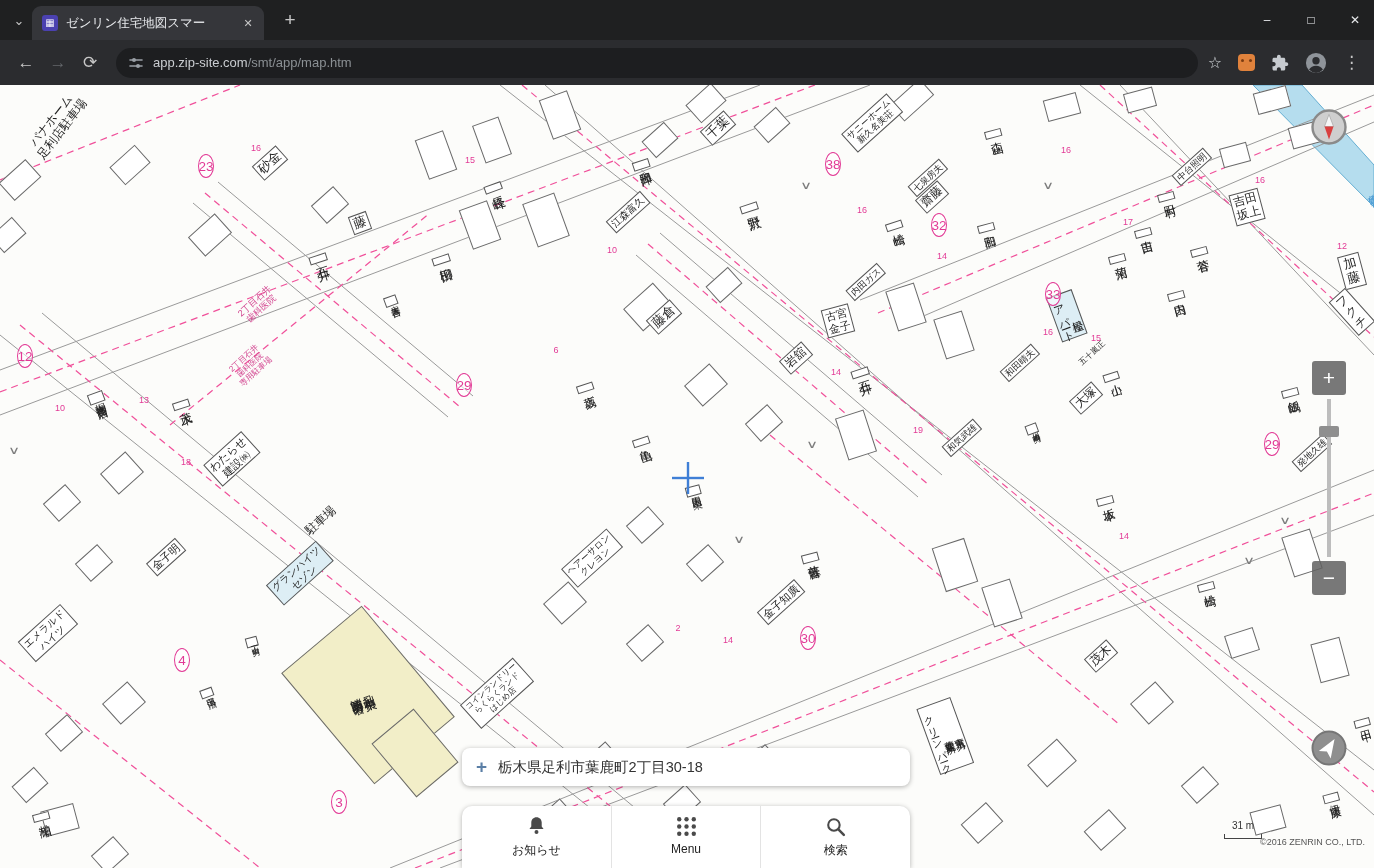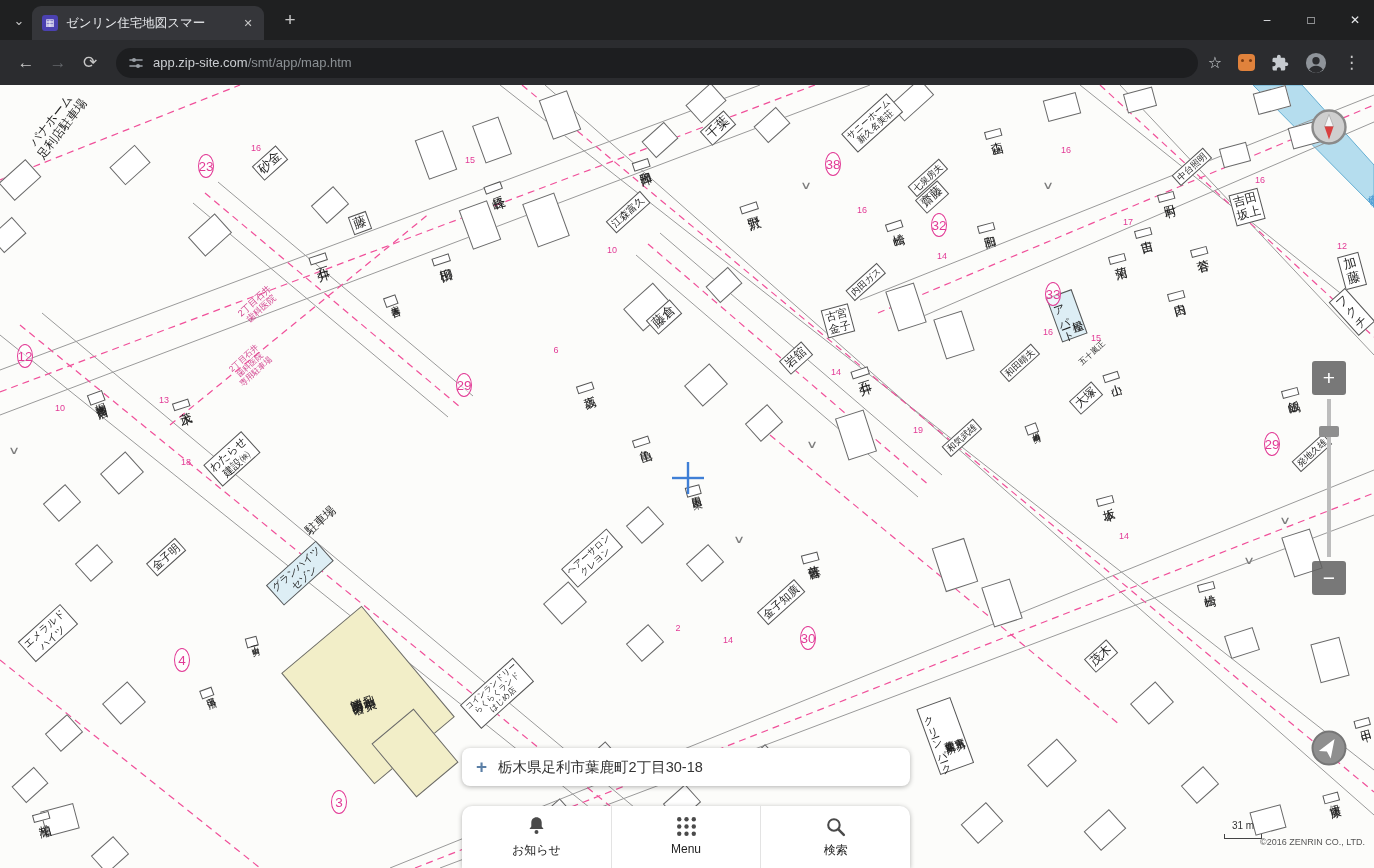--- a/index.html
+++ b/index.html
@@ -304,21 +304,21 @@
       <div class="lot" style="left: 470px; top: 75px;">15</div>
       <div class="lot" style="left: 612px; top: 165px;">10</div>
       <div class="lot" style="left: 862px; top: 125px;">16</div>
       <div class="lot" style="left: 942px; top: 171px;">14</div>
       <div class="lot" style="left: 1066px; top: 65px;">16</div>
       <div class="lot" style="left: 1128px; top: 137px;">17</div>
       <div class="lot" style="left: 1260px; top: 95px;">16</div>
       <div class="lot" style="left: 1342px; top: 161px;">12</div>
       <div class="lot" style="left: 1096px; top: 253px;">15</div>
       <div class="lot" style="left: 836px; top: 287px;">14</div>
-      <div class="lot" style="left: 164px; top: 315px;">13</div>
+      <div class="lot" style="left: 144px; top: 315px;">13</div>
       <div class="lot" style="left: 186px; top: 377px;">18</div>
       <div class="lot" style="left: 60px; top: 323px;">10</div>
       <div class="lot" style="left: 1124px; top: 451px;">14</div>
       <div class="lot" style="left: 678px; top: 543px;">2</div>
       <div class="lot" style="left: 728px; top: 555px;">14</div>
       <div class="lot" style="left: 1048px; top: 247px;">16</div>
       <div class="lot" style="left: 918px; top: 345px;">19</div>
       <div class="lot" style="left: 556px; top: 265px;">6</div>
       <div class="chev" style="left: 806px; top: 100px;">∨</div>
       <div class="chev" style="left: 1048px; top: 100px;">∨</div>

